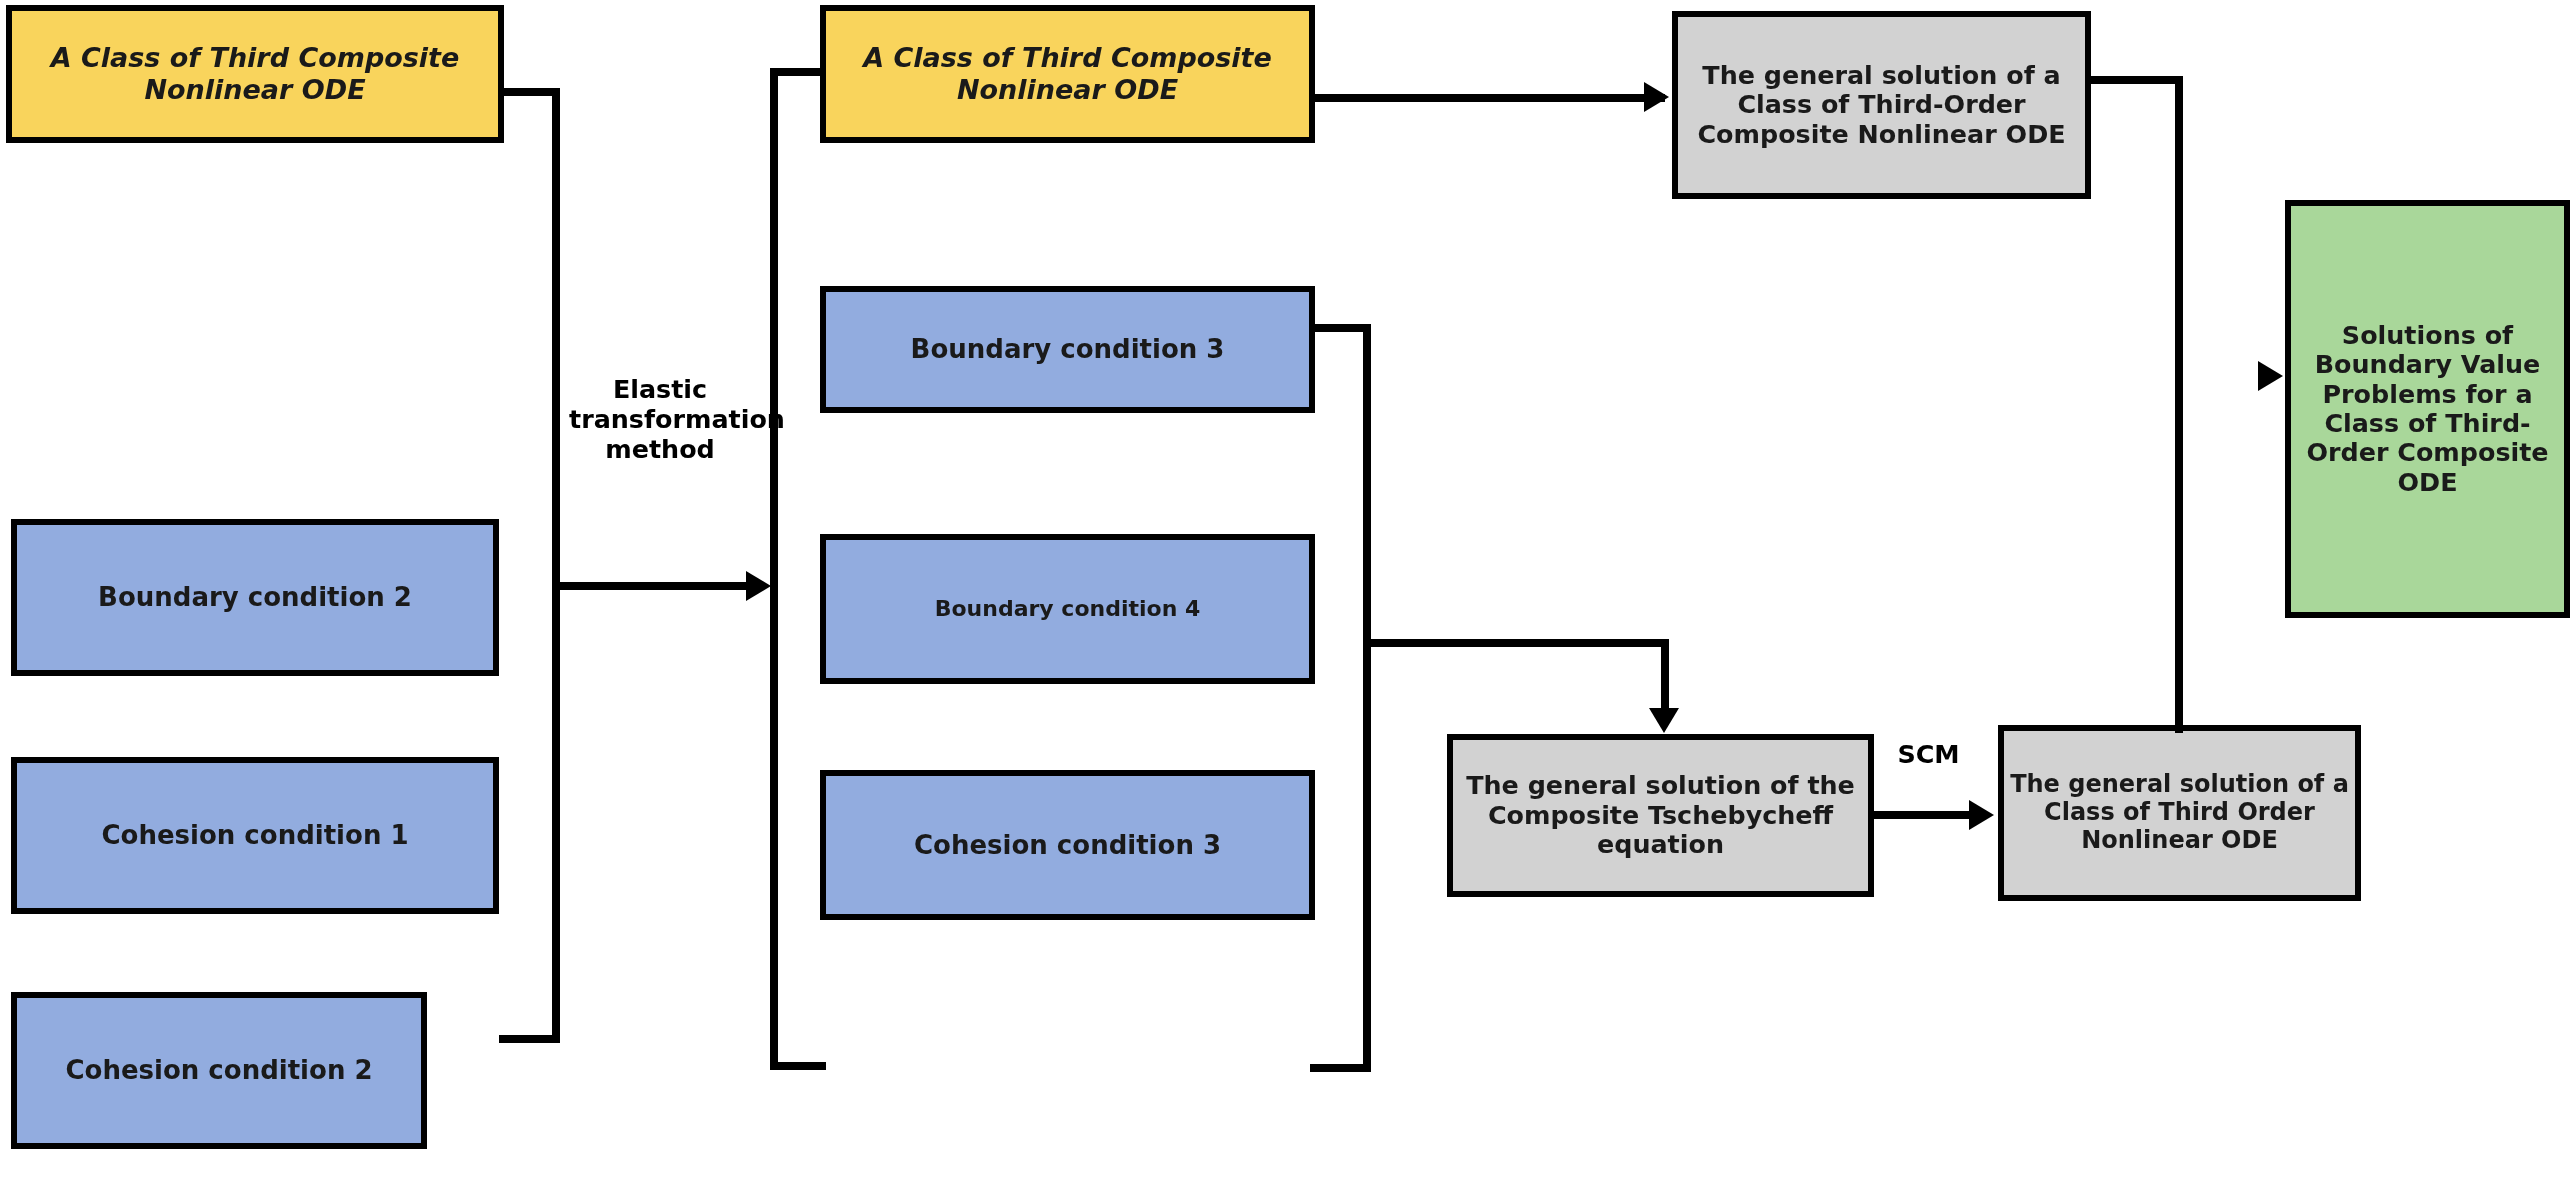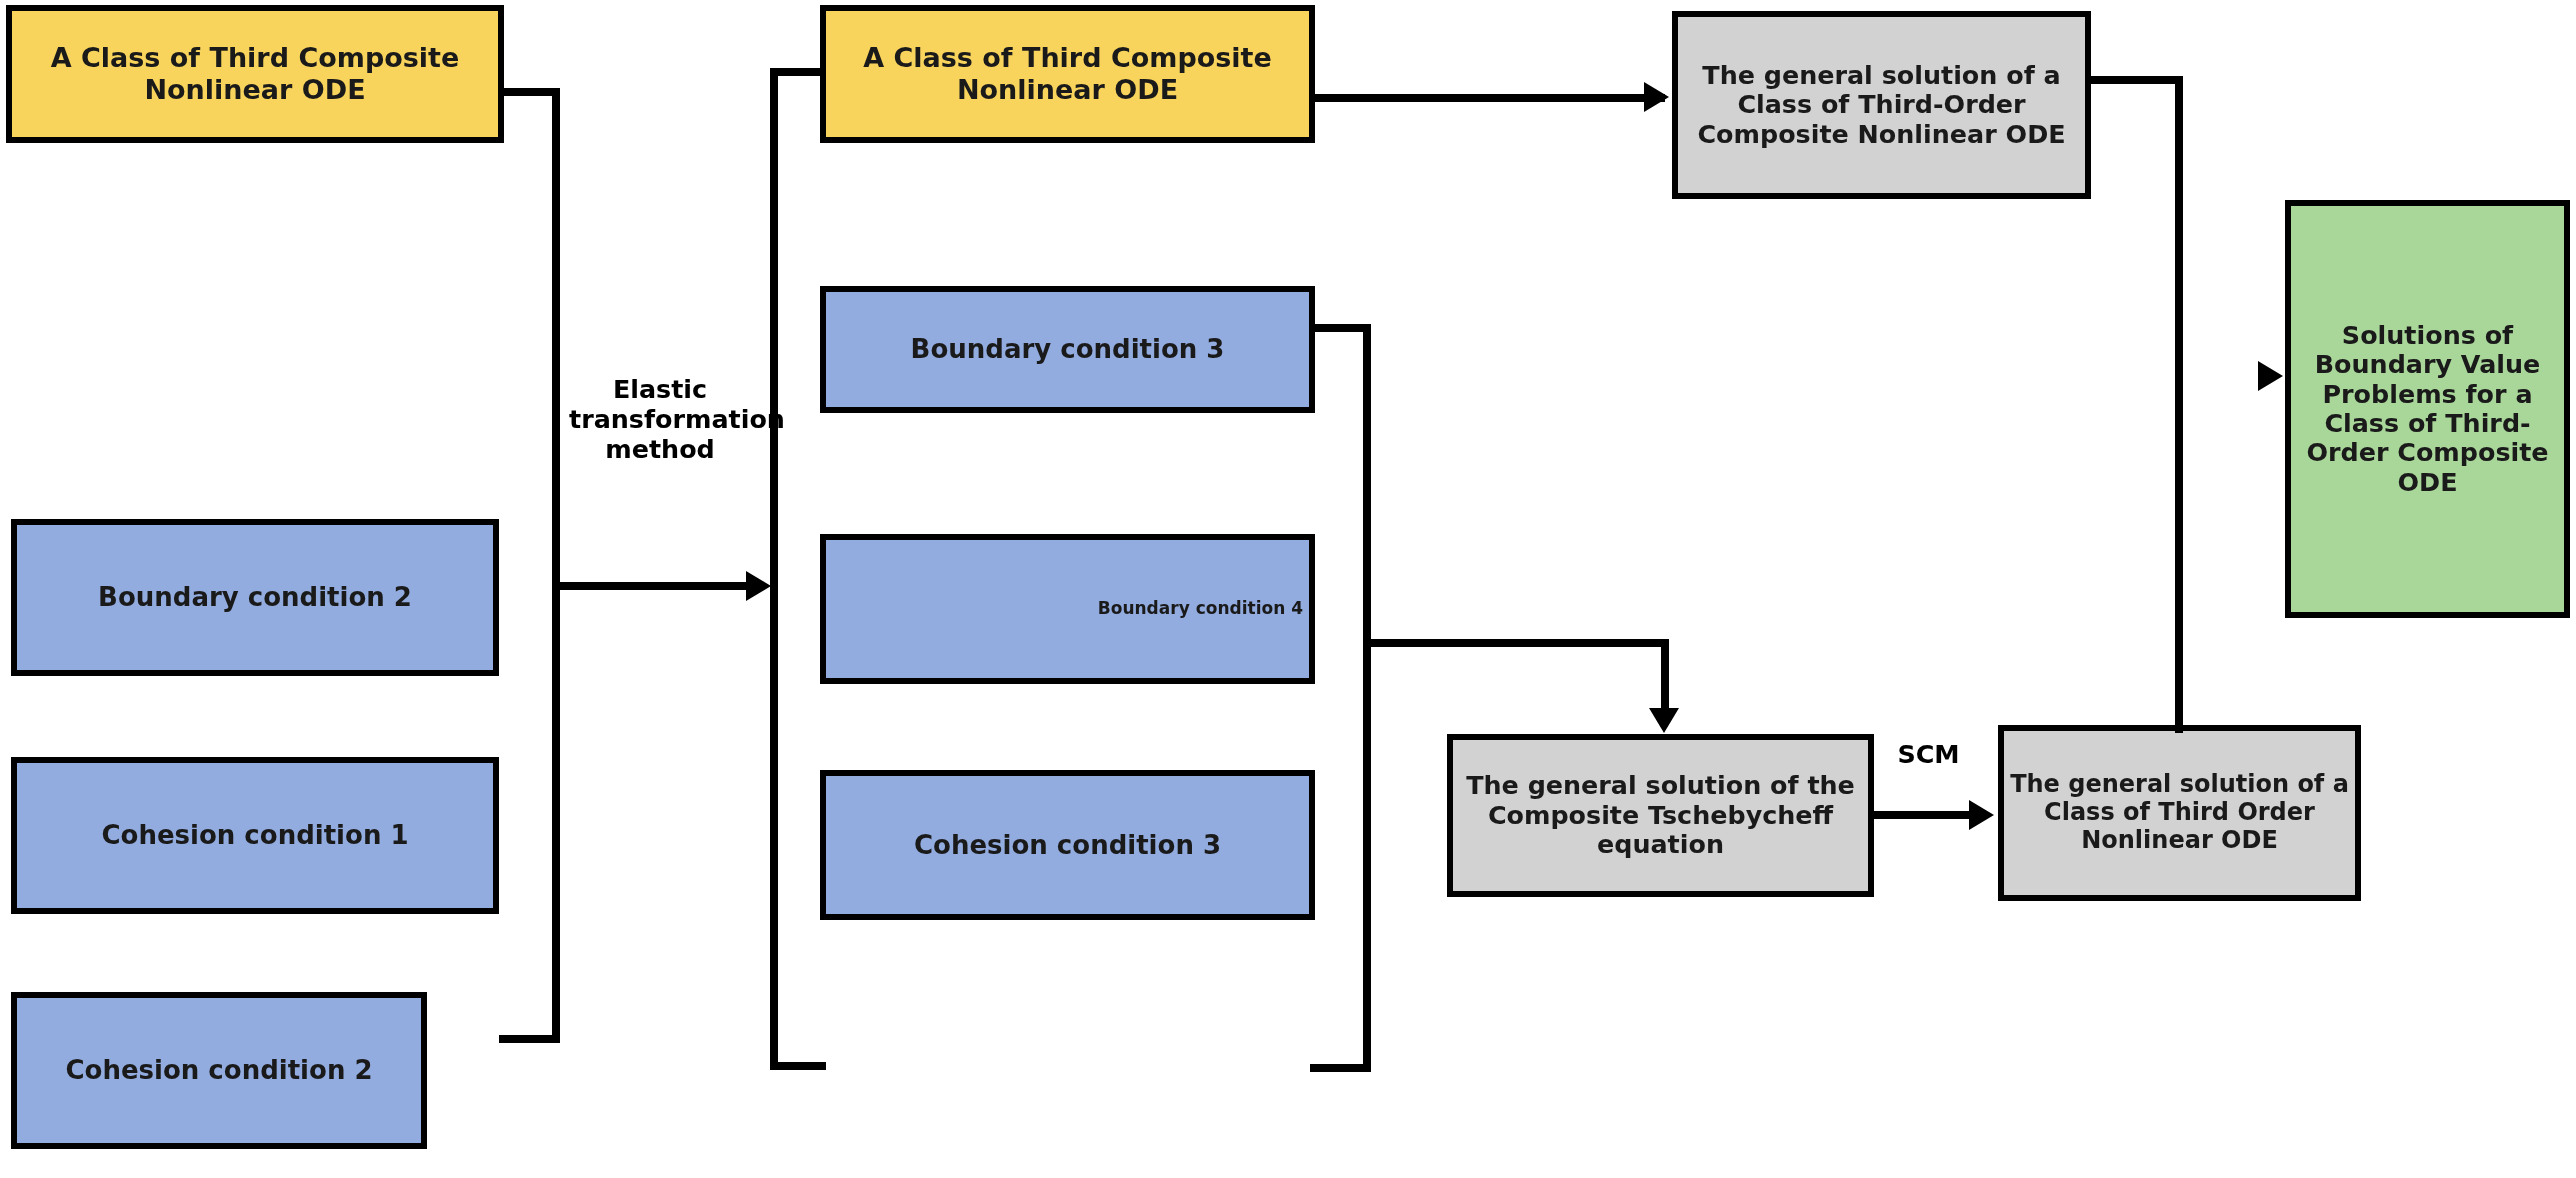--- a/index.html
+++ b/index.html
@@ -24,21 +24,21 @@
     display: flex;
     align-items: center;
     justify-content: center;
     text-align: center;
     font-weight: bold;
     color: #1a1a1a;
     line-height: 1.16;
     padding: 2.4px 6px;
   }
   .node span { display: block; width: 100%; }
-  .n-yellow { background: #F9D45C; }
+  .n-yellow { background: #F9D45C; font-style: italic; }
   .n-blue   { background: #92ACDF; }
   .n-grey   { background: #D2D2D2; }
   .n-green  { background: #A9D79A; }
 
   .label {
     position: absolute;
     font-weight: bold;
     color: #000000;
     text-align: center;
     line-height: 1.18;
@@ -100,21 +100,21 @@
   <div class="label" style="left:569px; top:375px; width:182px; font-size:25.4px;">Elastic transformation method</div>
 
   <div class="node n-yellow" style="left:820px; top:4.8px; width:495px; height:138px; font-size:27px;">
     <span>A Class of Third Composite Nonlinear ODE</span>
   </div>
 
   <div class="node n-blue" style="left:820px; top:286px; width:495px; height:127px; font-size:26px;">
     <span>Boundary condition 3</span>
   </div>
 
-  <div class="node n-blue" style="left:820px; top:534px; width:495px; height:150px; font-size:17px;text-align:right;">
+  <div class="node n-blue" style="left:820px; top:534px; width:495px; height:150px; font-size:22px;">
     <span>Boundary condition 4</span>
   </div>
 
   <div class="node n-blue" style="left:820px; top:770px; width:495px; height:150px; font-size:26px;">
     <span>Cohesion condition  3</span>
   </div>
 
 
   <div class="h" style="left:770px; top:68px; width:56px;"></div>
   <div class="v" style="left:770px; top:68px; height:1002px;"></div>

